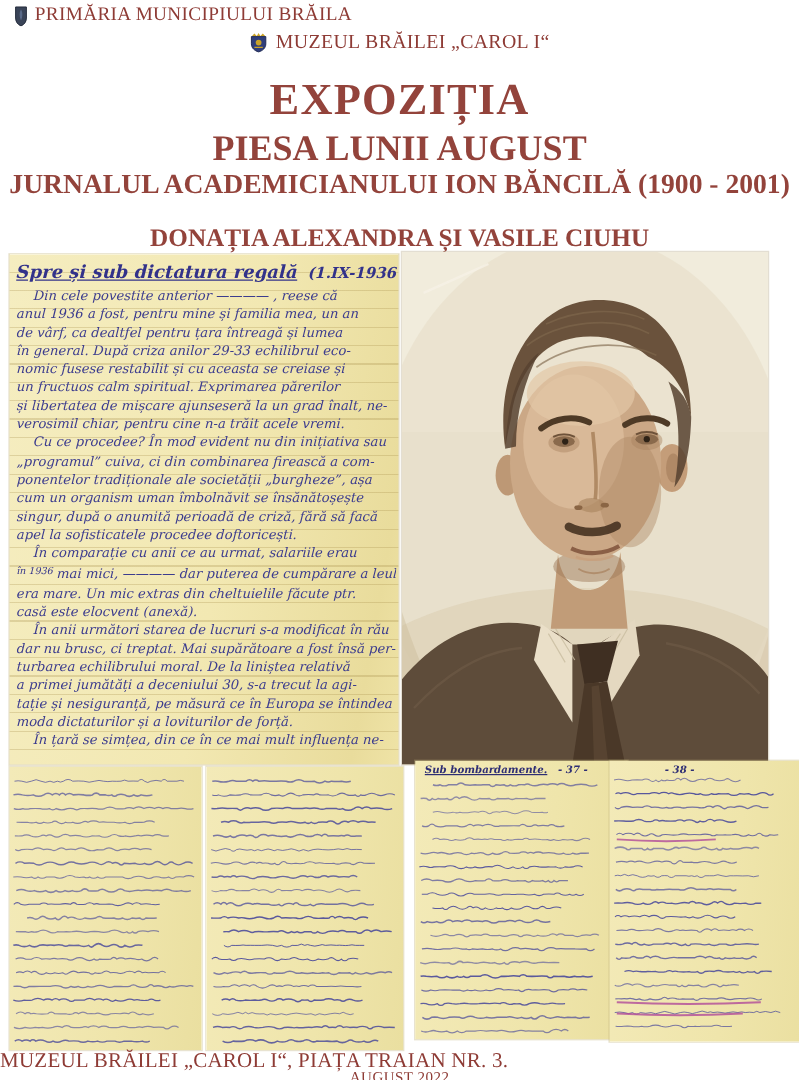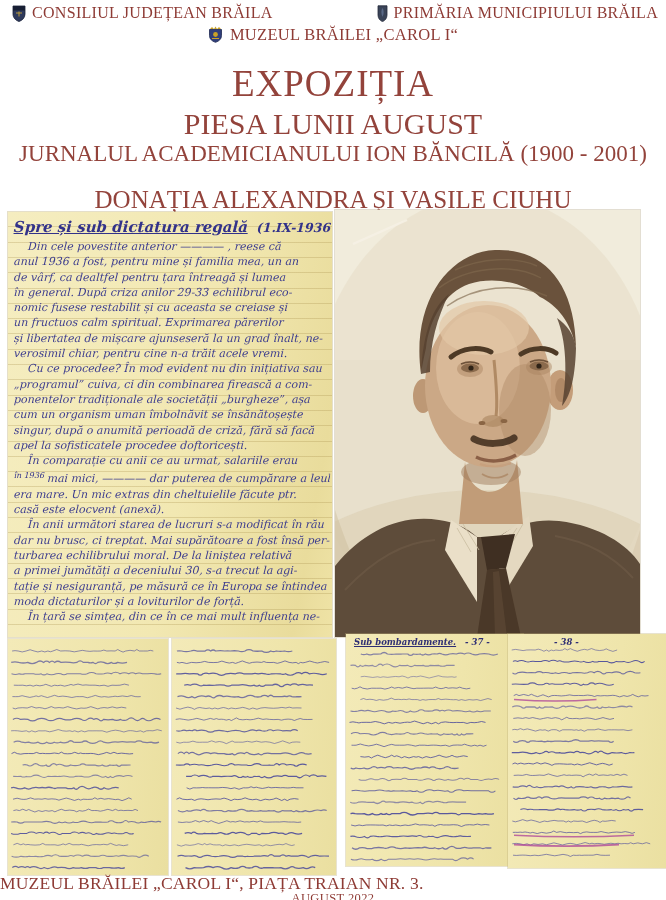--- a/index.html
+++ b/index.html
@@ -4,28 +4,28 @@
 <style>
   html,body{margin:0;padding:0;}
   body{
     width:666px;height:900px;position:relative;overflow:hidden;
     background:#ffffff;
     font-family:"Liberation Serif", serif;
   }
   
   .hdr-row1{position:absolute;top:4px;left:12px;right:8px;display:flex;justify-content:space-between;align-items:center;}
   .org{display:flex;align-items:center;gap:6px;color:#8e3b35;font-size:16px;letter-spacing:.3px;white-space:nowrap;}
-  .hdr-row2{position:absolute;top:25px;left:0;width:100%;display:flex;justify-content:center;align-items:flex-start;gap:7px;color:#8e3b35;font-size:16.5px;letter-spacing:.3px;}
+  .hdr-row2{position:absolute;top:25px;left:0;width:100%;display:flex;justify-content:center;align-items:center;gap:7px;color:#8e3b35;font-size:16.5px;letter-spacing:.3px;}
   .shield{display:block;}
   
-  .title{position:absolute;left:0;width:100%;text-align:center;color:#93433b;white-space:nowrap;}
+  .title{position:absolute;left:0;width:100%;text-align:center;color:#93433b;white-space:nowrap;font-weight:bold;}
   .t1{top:62px;font-size:37px;letter-spacing:1px;}
   .t2{top:107px;font-size:30px;}
   .t3{top:141px;font-size:23px;}
-  .t4{top:186px;font-size:25px;}
+  .t4{top:186px;font-size:21px;}
   
   .page-top{
     position:absolute;left:8px;top:212px;width:324px;height:425px;
     background:
       repeating-linear-gradient(180deg, rgba(0,0,0,0) 0px, rgba(0,0,0,0) 14.3px, rgba(163,138,70,.28) 14.3px, rgba(163,138,70,.28) 15.3px),
       linear-gradient(100deg,#f5edc0 0%,#f2e8b2 55%,#e9dc9c 90%,#efe3a6 100%);
     box-shadow:0 0 0 1px rgba(190,175,120,.4);
     overflow:hidden;
   }
   .ms-head{padding:5px 4px 1px 6px;color:#32328a;font-family:"DejaVu Serif",serif;font-style:italic;white-space:nowrap;transform:skewX(-3deg);}
@@ -53,28 +53,20 @@
   .bm-num{margin-left:6px;}
   .p4 .bm-head{left:46px;}
   
   .footer1{position:absolute;top:873px;left:0;width:100%;color:#8e3b35;font-size:17.5px;letter-spacing:.2px;}
   .footer2{position:absolute;top:891px;left:0;width:100%;text-align:center;color:#8e3b35;font-size:12.5px;letter-spacing:.4px;}
 </style>
 </head>
 <body>
 
 <div class="hdr-row1">
-  <div class="org">
-    <svg class="shield" width="14" height="17" viewBox="0 0 14 17">
-      <path d="M1,1 H13 V9 C13,13 10,15.5 7,16.5 C4,15.5 1,13 1,9 Z" fill="#2e3a5c" stroke="#1a2238" stroke-width="0.8"></path>
-      <rect x="1" y="1" width="12" height="4.5" fill="#171e33"></rect>
-      <path d="M4,8 h6 M7,6.5 v5" stroke="#b99a3e" stroke-width="1"></path>
-    </svg>
-    <span>CONSILIUL JUDEȚEAN BRĂILA</span>
-  </div>
   <div class="org">
     <svg class="shield" width="11" height="17" viewBox="0 0 11 17">
       <path d="M1,0.8 H10 V10 C10,13.4 8,15.6 5.5,16.6 C3,15.6 1,13.4 1,10 Z" fill="#3a4458" stroke="#232a3a" stroke-width="0.8"></path>
       <path d="M5.5,3 C7,5 7,9 5.5,12 C4,9 4,5 5.5,3 Z" fill="#5a6a88"></path>
     </svg>
     <span>PRIMĂRIA MUNICIPIULUI BRĂILA</span>
   </div>
 </div>
 
 <div class="hdr-row2">

